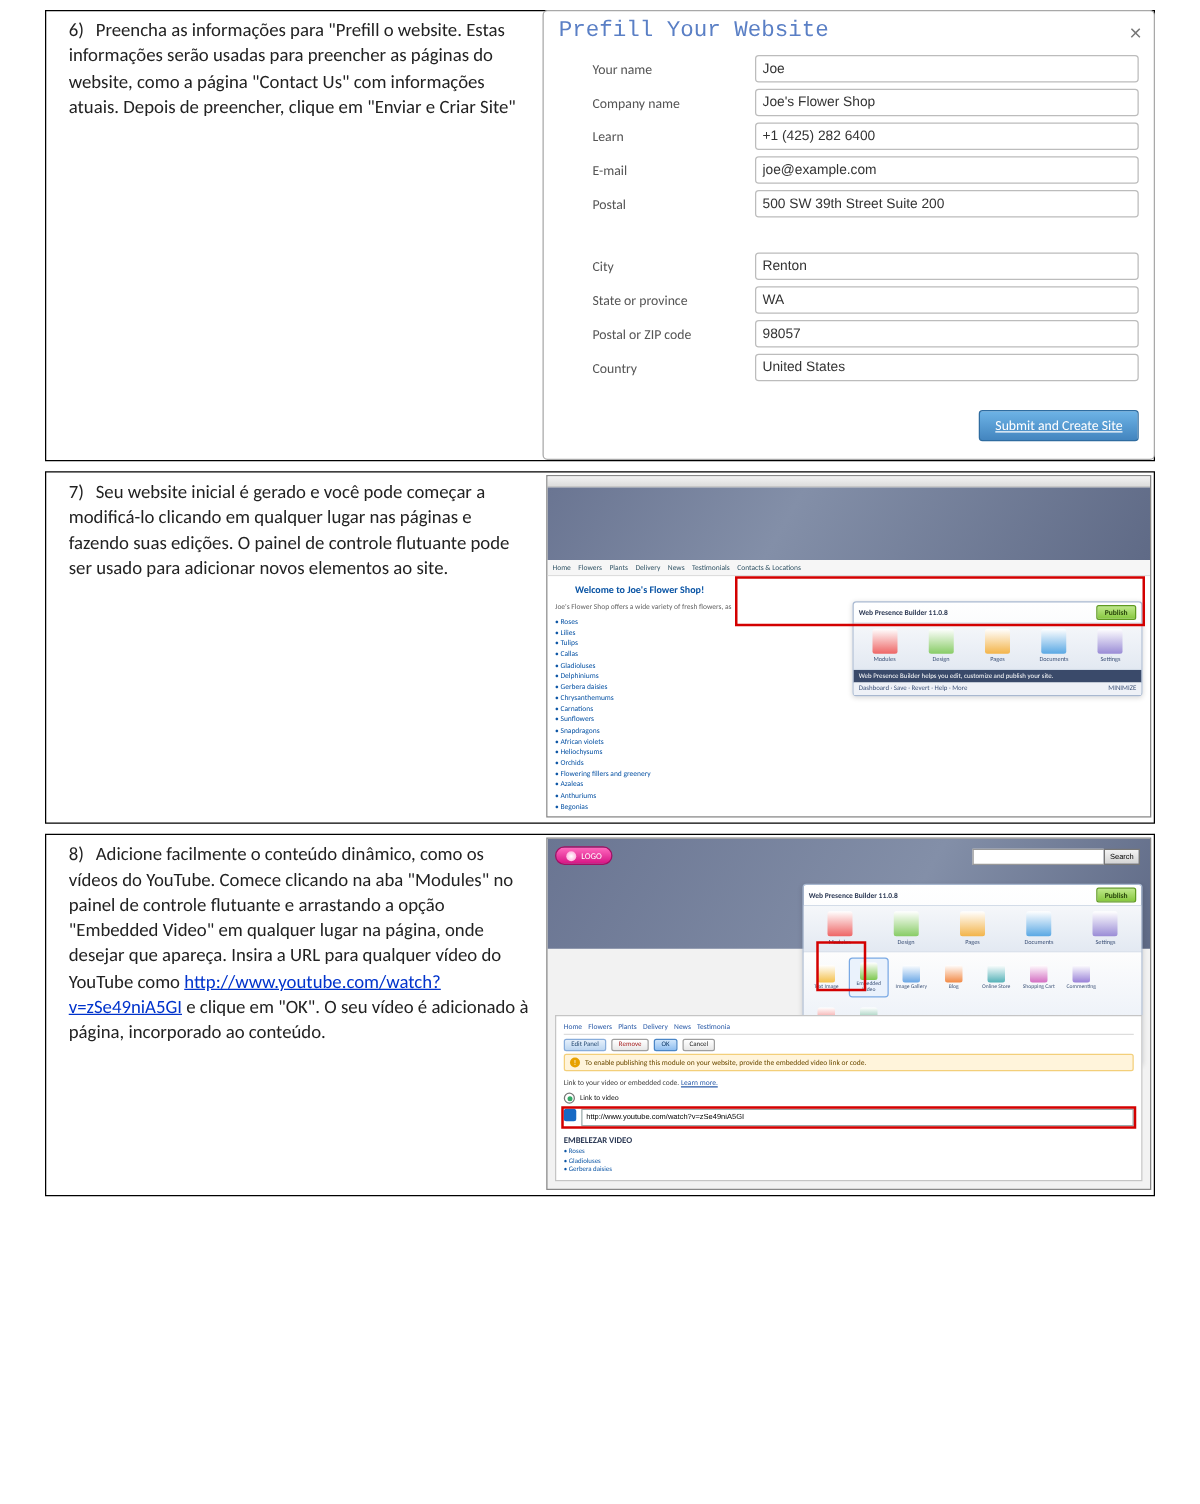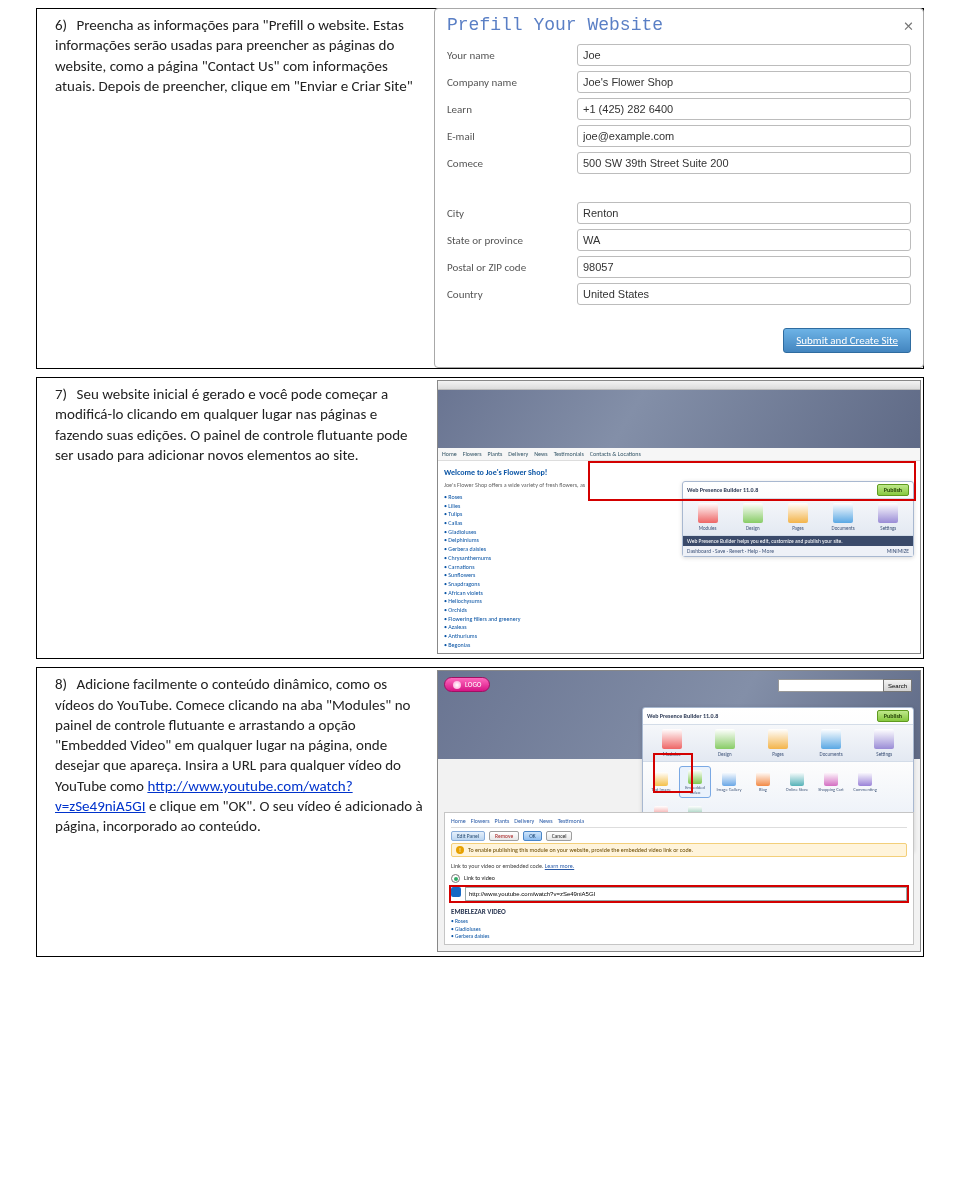--- a/index.html
+++ b/index.html
@@ -82,20 +82,21 @@
     padding:0 12px 8px;
   }
   .form-row{
     display:flex;
     align-items:center;
     margin:5px 0;
   }
   .form-label{
     width:130px;
     color:#555;
+    margin-left:27px;
   }
   .form-input{
     flex:1;
     border:1px solid var(--input-border);
     border-radius:3px;
     padding:2px 5px;
     font-size:11px;
     color:#333;
     height:16px;
     background:#fff;
@@ -152,21 +153,21 @@
     display:flex;
     background:#fff;
     position:relative;
     min-height:140px;
   }
   .left-site{
     width:150px;
     padding:4px 6px;
     font-size:6px;
   }
-  .left-site h4{margin:2px 0 4px;font-size:8px;color:#0b55a5;}
+  .left-site h4{margin:2px 16px 4px;font-size:8px;color:#0b55a5;}
   .left-site .sub{color:#666;font-size:6px;margin-bottom:4px;}
   .left-site .ul{margin:0;padding:0;list-style:none;color:#0b55a5;line-height:1.45;}
   .float-panel{
     position:absolute;
     right:6px;
     top:20px;
     width:230px;
     background:linear-gradient(#fff,#eef2f7);
     border:1px solid #a8b8d0;
     border-radius:3px;
@@ -337,21 +338,21 @@
             </div>
           <div class="form-row">
               <div class="form-label">Learn</div>
               <input class="form-input" value="+1 (425) 282 6400" style="">
             </div>
           <div class="form-row">
               <div class="form-label">E-mail</div>
               <input class="form-input" value="joe@example.com" style="">
             </div>
           <div class="form-row">
-              <div class="form-label">Comece</div>
+              <div class="form-label">Postal</div>
               <input class="form-input" value="500 SW 39th Street Suite 200" style="">
             </div>
           <div class="form-row" style="height:18px"></div>
           <div class="form-row">
               <div class="form-label">City</div>
               <input class="form-input" value="Renton" style="">
             </div>
           <div class="form-row">
               <div class="form-label">State or province</div>
               <input class="form-input" value="WA" style="">

